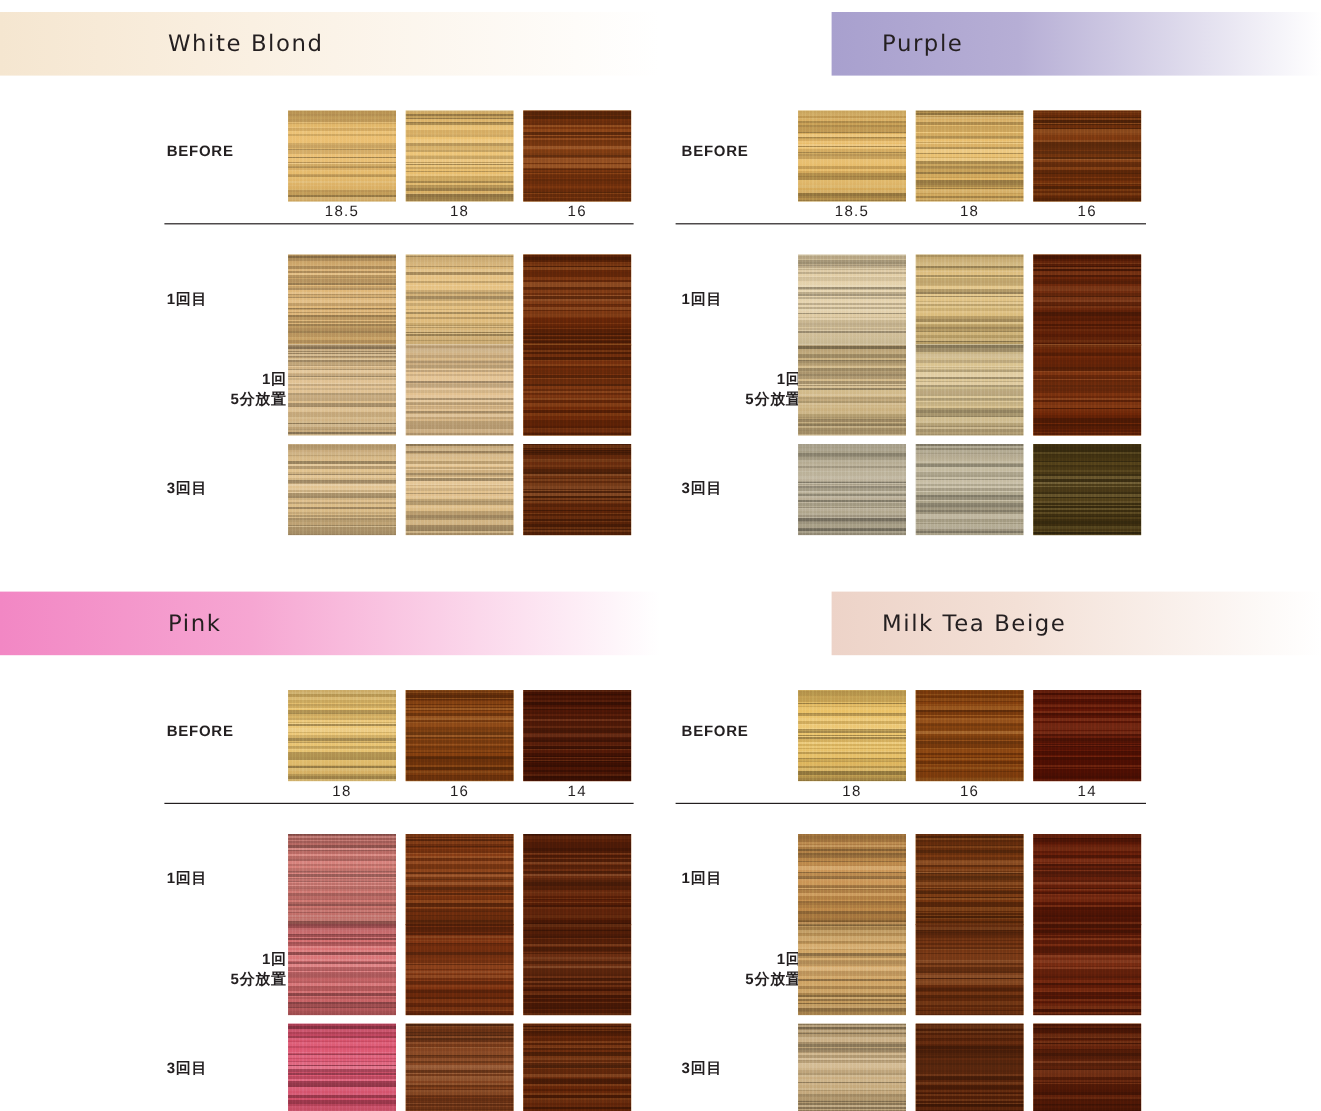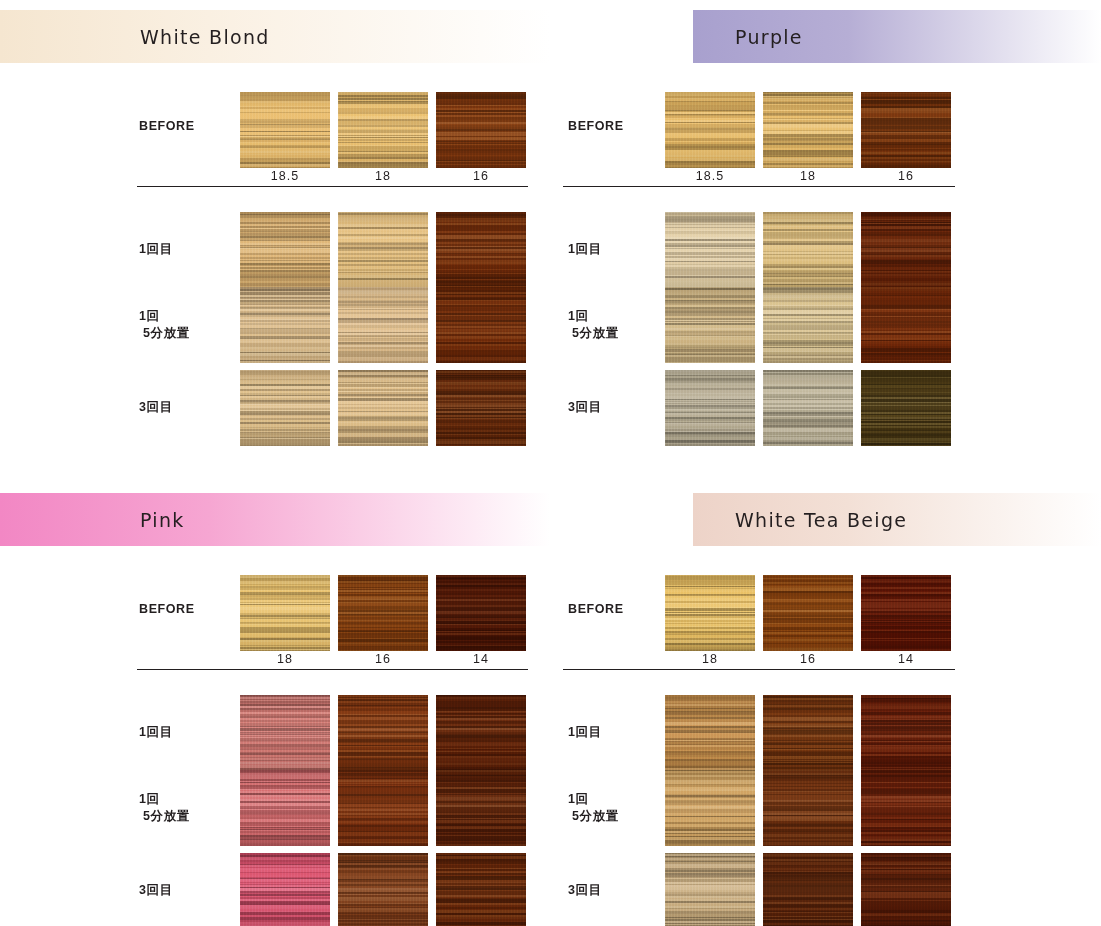--- a/index.html
+++ b/index.html
@@ -137,21 +137,21 @@
     position: absolute;
     left: 0;
     width: 550px;
     height: 76px;
   }
   .result-row.r1 { top: 212px; }
   .result-row.r2 { top: 287px; }
   .result-row.r3 { top: 370px; }
 
   .result-row .row-label { top: 29px; }
-  .result-row.r2 .row-label { top: 21px; }
+  .result-row.r2 .row-label { top: 21px; text-align: right; }
 
   
 </style>
 </head>
 <body>
 
 <div id="root">
     <div class="panel col-left row-top">
       <div class="panel-header" style="background: linear-gradient(to right, rgb(245, 230, 208) 0%, rgb(250, 240, 226) 38%, rgb(255, 255, 255) 100%);">
         <div class="panel-header-title">White Blond</div>
@@ -357,21 +357,21 @@
             <div class="fibers" style="background: repeating-linear-gradient(to right, rgba(255, 255, 255, 0.055) 0px, rgba(255, 255, 255, 0.055) 1px, rgba(0, 0, 0, 0.035) 1px, rgba(0, 0, 0, 0.035) 3px), linear-gradient(rgb(129, 88, 56) 0%, rgb(129, 88, 56) 2.31%, rgb(200, 160, 129) 2.31%, rgb(200, 160, 129) 4.22%, rgb(182, 129, 87) 4.22%, rgb(182, 129, 87) 5.69%, rgb(165, 113, 72) 5.69%, rgb(165, 113, 72) 8.71%, rgb(129, 88, 56) 8.71%, rgb(129, 88, 56) 9.9%, rgb(152, 104, 67) 9.9%, rgb(152, 104, 67) 12.48%, rgb(123, 84, 54) 12.48%, rgb(123, 84, 54) 13.23%, rgb(193, 148, 113) 13.23%, rgb(193, 148, 113) 16.17%, rgb(128, 87, 56) 16.17%, rgb(128, 87, 56) 18.31%, rgb(143, 98, 63) 18.31%, rgb(143, 98, 63) 20.27%, rgb(194, 150, 116) 20.27%, rgb(194, 150, 116) 22.45%, rgb(165, 113, 72) 22.45%, rgb(165, 113, 72) 24.07%, rgb(161, 111, 71) 24.07%, rgb(161, 111, 71) 25.83%, rgb(207, 172, 145) 25.83%, rgb(207, 172, 145) 26.75%, rgb(184, 132, 92) 26.75%, rgb(184, 132, 92) 29.94%, rgb(190, 142, 105) 29.94%, rgb(190, 142, 105) 31.88%, rgb(188, 139, 100) 31.88%, rgb(188, 139, 100) 34.1%, rgb(127, 87, 55) 34.1%, rgb(127, 87, 55) 35.28%, rgb(152, 104, 67) 35.28%, rgb(152, 104, 67) 37.93%, rgb(189, 141, 103) 37.93%, rgb(189, 141, 103) 40.55%, rgb(147, 101, 64) 40.55%, rgb(147, 101, 64) 43.37%, rgb(180, 125, 82) 43.37%, rgb(180, 125, 82) 45.47%, rgb(204, 166, 137) 45.47%, rgb(204, 166, 137) 47.86%, rgb(204, 166, 137) 47.86%, rgb(204, 166, 137) 48.84%, rgb(196, 153, 119) 48.84%, rgb(196, 153, 119) 51.31%, rgb(136, 93, 59) 51.31%, rgb(136, 93, 59) 52.62%, rgb(144, 99, 63) 52.62%, rgb(144, 99, 63) 54.16%, rgb(204, 167, 138) 54.16%, rgb(204, 167, 138) 55.67%, rgb(160, 110, 70) 55.67%, rgb(160, 110, 70) 57.46%, rgb(204, 167, 137) 57.46%, rgb(204, 167, 137) 60.06%, rgb(201, 162, 131) 60.06%, rgb(201, 162, 131) 62.61%, rgb(184, 132, 91) 62.61%, rgb(184, 132, 91) 65.67%, rgb(204, 167, 138) 65.67%, rgb(204, 167, 138) 67.32%, rgb(150, 103, 66) 67.32%, rgb(150, 103, 66) 69.49%, rgb(181, 127, 84) 69.49%, rgb(181, 127, 84) 70.52%, rgb(190, 143, 105) 70.52%, rgb(190, 143, 105) 71.54%, rgb(151, 103, 66) 71.54%, rgb(151, 103, 66) 72.3%, rgb(203, 166, 136) 72.3%, rgb(203, 166, 136) 74.56%, rgb(196, 154, 120) 74.56%, rgb(196, 154, 120) 77.75%, rgb(159, 109, 70) 77.75%, rgb(159, 109, 70) 79.6%, rgb(144, 98, 63) 79.6%, rgb(144, 98, 63) 80.6%, rgb(180, 125, 82) 80.6%, rgb(180, 125, 82) 81.65%, rgb(151, 103, 66) 81.65%, rgb(151, 103, 66) 84.37%, rgb(163, 112, 72) 84.37%, rgb(163, 112, 72) 86.05%, rgb(153, 105, 67) 86.05%, rgb(153, 105, 67) 87.18%, rgb(198, 156, 124) 87.18%, rgb(198, 156, 124) 88.61%, rgb(147, 101, 64) 88.61%, rgb(147, 101, 64) 89.61%, rgb(156, 107, 68) 89.61%, rgb(156, 107, 68) 90.33%, rgb(191, 145, 108) 90.33%, rgb(191, 145, 108) 91.83%, rgb(165, 113, 72) 91.83%, rgb(165, 113, 72) 93.72%, rgb(152, 104, 66) 93.72%, rgb(152, 104, 66) 95.03%, rgb(182, 130, 88) 95.03%, rgb(182, 130, 88) 96.09%, rgb(202, 163, 132) 96.09%, rgb(202, 163, 132) 98.26%, rgb(188, 139, 100) 98.26%, rgb(188, 139, 100) 100%), linear-gradient(rgb(153, 105, 67) 0%, rgb(182, 129, 87) 22%, rgb(192, 146, 110) 47%, rgb(174, 120, 76) 72%, rgb(157, 107, 69) 100%); background-blend-mode: overlay, multiply, normal;"></div>
           </div>
           <div class="swatch" style="background: rgb(160, 96, 44);">
             <div class="fibers" style="background: repeating-linear-gradient(to right, rgba(255, 255, 255, 0.055) 0px, rgba(255, 255, 255, 0.055) 1px, rgba(0, 0, 0, 0.035) 1px, rgba(0, 0, 0, 0.035) 3px), linear-gradient(rgb(172, 116, 71) 0%, rgb(172, 116, 71) 2.41%, rgb(119, 71, 33) 2.41%, rgb(119, 71, 33) 3.68%, rgb(186, 139, 101) 3.68%, rgb(186, 139, 101) 6.17%, rgb(139, 84, 38) 6.17%, rgb(139, 84, 38) 6.95%, rgb(182, 134, 94) 6.95%, rgb(182, 134, 94) 8.55%, rgb(121, 72, 33) 8.55%, rgb(121, 72, 33) 10.14%, rgb(127, 76, 35) 10.14%, rgb(127, 76, 35) 11.36%, rgb(132, 79, 36) 11.36%, rgb(132, 79, 36) 13.92%, rgb(165, 104, 55) 13.92%, rgb(165, 104, 55) 16.29%, rgb(145, 87, 40) 16.29%, rgb(145, 87, 40) 19.47%, rgb(190, 147, 112) 19.47%, rgb(190, 147, 112) 21.43%, rgb(129, 77, 35) 21.43%, rgb(129, 77, 35) 23.32%, rgb(180, 129, 88) 23.32%, rgb(180, 129, 88) 25.38%, rgb(187, 141, 104) 25.38%, rgb(187, 141, 104) 26.42%, rgb(126, 75, 35) 26.42%, rgb(126, 75, 35) 29.34%, rgb(163, 102, 52) 29.34%, rgb(163, 102, 52) 30.64%, rgb(111, 67, 31) 30.64%, rgb(111, 67, 31) 33.05%, rgb(114, 69, 31) 33.05%, rgb(114, 69, 31) 35.19%, rgb(184, 137, 98) 35.19%, rgb(184, 137, 98) 35.91%, rgb(173, 118, 73) 35.91%, rgb(173, 118, 73) 37.91%, rgb(180, 130, 89) 37.91%, rgb(180, 130, 89) 39.72%, rgb(144, 87, 40) 39.72%, rgb(144, 87, 40) 41.66%, rgb(180, 129, 88) 41.66%, rgb(180, 129, 88) 43.21%, rgb(124, 74, 34) 43.21%, rgb(124, 74, 34) 45.41%, rgb(110, 66, 30) 45.41%, rgb(110, 66, 30) 48.21%, rgb(167, 108, 60) 48.21%, rgb(167, 108, 60) 49.93%, rgb(142, 85, 39) 49.93%, rgb(142, 85, 39) 52.89%, rgb(142, 85, 39) 52.89%, rgb(142, 85, 39) 55.77%, rgb(191, 148, 113) 55.77%, rgb(191, 148, 113) 58.48%, rgb(166, 106, 57) 58.48%, rgb(166, 106, 57) 59.57%, rgb(137, 82, 38) 59.57%, rgb(137, 82, 38) 60.59%, rgb(110, 66, 30) 60.59%, rgb(110, 66, 30) 63.54%, rgb(114, 68, 31) 63.54%, rgb(114, 68, 31) 66.21%, rgb(191, 147, 112) 66.21%, rgb(191, 147, 112) 68.81%, rgb(163, 102, 51) 68.81%, rgb(163, 102, 51) 71.36%, rgb(137, 82, 38) 71.36%, rgb(137, 82, 38) 73.98%, rgb(165, 104, 54) 73.98%, rgb(165, 104, 54) 75.01%, rgb(167, 107, 59) 75.01%, rgb(167, 107, 59) 75.62%, rgb(194, 152, 119) 75.62%, rgb(194, 152, 119) 78.3%, rgb(117, 70, 32) 78.3%, rgb(117, 70, 32) 81.36%, rgb(194, 153, 119) 81.36%, rgb(194, 153, 119) 84.28%, rgb(178, 126, 84) 84.28%, rgb(178, 126, 84) 87.25%, rgb(165, 105, 56) 87.25%, rgb(165, 105, 56) 89.36%, rgb(174, 119, 74) 89.36%, rgb(174, 119, 74) 91.29%, rgb(117, 70, 32) 91.29%, rgb(117, 70, 32) 94.1%, rgb(164, 103, 53) 94.1%, rgb(164, 103, 53) 95.78%, rgb(110, 66, 30) 95.78%, rgb(110, 66, 30) 98.08%, rgb(124, 75, 34) 98.08%, rgb(124, 75, 34) 100%), linear-gradient(rgb(138, 83, 38) 0%, rgb(165, 104, 55) 22%, rgb(177, 125, 82) 47%, rgb(157, 94, 43) 72%, rgb(141, 84, 39) 100%); background-blend-mode: overlay, multiply, normal;"></div>
           </div>
         </div>
       </div>
     </div>
     <div class="panel col-right row-bot">
       <div class="panel-header" style="background: linear-gradient(to right, rgb(237, 211, 200) 0%, rgb(243, 224, 214) 38%, rgb(255, 255, 255) 100%);">
-        <div class="panel-header-title">White Tea Beige</div>
+        <div class="panel-header-title">Milk Tea Beige</div>
       </div>
       <div class="before-row">
         <div class="row-label before-label">BEFORE</div>
         <div class="swatch-strip">
           <div class="swatch" style="background: rgb(244, 221, 159);">
             <div class="fibers" style="background: repeating-linear-gradient(to right, rgba(255, 255, 255, 0.055) 0px, rgba(255, 255, 255, 0.055) 1px, rgba(0, 0, 0, 0.035) 1px, rgba(0, 0, 0, 0.035) 3px), linear-gradient(rgb(245, 225, 171) 0%, rgb(245, 225, 171) 1.51%, rgb(217, 196, 141) 1.51%, rgb(217, 196, 141) 3.94%, rgb(215, 195, 140) 3.94%, rgb(215, 195, 140) 6.23%, rgb(228, 206, 149) 6.23%, rgb(228, 206, 149) 8.36%, rgb(221, 200, 144) 8.36%, rgb(221, 200, 144) 11.37%, rgb(218, 197, 142) 11.37%, rgb(218, 197, 142) 12.99%, rgb(246, 226, 172) 12.99%, rgb(246, 226, 172) 14.55%, rgb(171, 155, 112) 14.55%, rgb(171, 155, 112) 15.79%, rgb(245, 223, 166) 15.79%, rgb(245, 223, 166) 17.63%, rgb(222, 201, 145) 17.63%, rgb(222, 201, 145) 19.06%, rgb(246, 227, 176) 19.06%, rgb(246, 227, 176) 21.99%, rgb(245, 223, 163) 21.99%, rgb(245, 223, 163) 24.77%, rgb(179, 162, 117) 24.77%, rgb(179, 162, 117) 25.87%, rgb(192, 173, 125) 25.87%, rgb(192, 173, 125) 28.09%, rgb(245, 225, 171) 28.09%, rgb(245, 225, 171) 30.85%, rgb(247, 231, 188) 30.85%, rgb(247, 231, 188) 33.82%, rgb(217, 196, 141) 33.82%, rgb(217, 196, 141) 36.97%, rgb(248, 233, 194) 36.97%, rgb(248, 233, 194) 38.54%, rgb(246, 227, 177) 38.54%, rgb(246, 227, 177) 41.58%, rgb(248, 234, 195) 41.58%, rgb(248, 234, 195) 42.91%, rgb(179, 162, 117) 42.91%, rgb(179, 162, 117) 44.21%, rgb(196, 178, 128) 44.21%, rgb(196, 178, 128) 44.87%, rgb(173, 157, 113) 44.87%, rgb(173, 157, 113) 47.3%, rgb(244, 222, 162) 47.3%, rgb(244, 222, 162) 48.9%, rgb(169, 153, 110) 48.9%, rgb(169, 153, 110) 50.41%, rgb(247, 229, 182) 50.41%, rgb(247, 229, 182) 51.87%, rgb(169, 153, 110) 51.87%, rgb(169, 153, 110) 54.21%, rgb(223, 202, 145) 54.21%, rgb(223, 202, 145) 56.87%, rgb(248, 234, 195) 56.87%, rgb(248, 234, 195) 59.45%, rgb(226, 205, 147) 59.45%, rgb(226, 205, 147) 61.54%, rgb(247, 230, 185) 61.54%, rgb(247, 230, 185) 63.54%, rgb(220, 199, 143) 63.54%, rgb(220, 199, 143) 64.15%, rgb(246, 227, 177) 64.15%, rgb(246, 227, 177) 65.43%, rgb(246, 226, 172) 65.43%, rgb(246, 226, 172) 66.67%, rgb(248, 233, 194) 66.67%, rgb(248, 233, 194) 68.23%, rgb(202, 183, 132) 68.23%, rgb(202, 183, 132) 70.45%, rgb(246, 227, 175) 70.45%, rgb(246, 227, 175) 72.22%, rgb(246, 228, 178) 72.22%, rgb(246, 228, 178) 74.02%, rgb(184, 166, 120) 74.02%, rgb(184, 166, 120) 75.7%, rgb(223, 202, 145) 75.7%, rgb(223, 202, 145) 77.71%, rgb(209, 189, 136) 77.71%, rgb(209, 189, 136) 78.5%, rgb(244, 222, 161) 78.5%, rgb(244, 222, 161) 81.24%, rgb(245, 223, 166) 81.24%, rgb(245, 223, 166) 82.86%, rgb(202, 183, 132) 82.86%, rgb(202, 183, 132) 85.31%, rgb(247, 230, 185) 85.31%, rgb(247, 230, 185) 87.39%, rgb(246, 228, 178) 87.39%, rgb(246, 228, 178) 89.3%, rgb(168, 153, 110) 89.3%, rgb(168, 153, 110) 90.42%, rgb(169, 153, 110) 90.42%, rgb(169, 153, 110) 92.72%, rgb(222, 201, 145) 92.72%, rgb(222, 201, 145) 94.34%, rgb(210, 190, 137) 94.34%, rgb(210, 190, 137) 96.84%, rgb(193, 174, 126) 96.84%, rgb(193, 174, 126) 98.61%, rgb(175, 159, 114) 98.61%, rgb(175, 159, 114) 100%), linear-gradient(rgb(210, 190, 137) 0%, rgb(245, 223, 164) 22%, rgb(246, 227, 176) 47%, rgb(239, 217, 156) 72%, rgb(215, 194, 140) 100%); background-blend-mode: overlay, multiply, normal;"></div>
           </div>
           <div class="swatch" style="background: rgb(185, 126, 54);">
             <div class="fibers" style="background: repeating-linear-gradient(to right, rgba(255, 255, 255, 0.055) 0px, rgba(255, 255, 255, 0.055) 1px, rgba(0, 0, 0, 0.035) 1px, rgba(0, 0, 0, 0.035) 3px), linear-gradient(rgb(205, 163, 111) 0%, rgb(205, 163, 111) 1%, rgb(188, 131, 62) 1%, rgb(188, 131, 62) 4.05%, rgb(211, 174, 129) 4.05%, rgb(211, 174, 129) 5.41%, rgb(187, 130, 61) 5.41%, rgb(187, 130, 61) 6.45%, rgb(166, 113, 49) 6.45%, rgb(166, 113, 49) 8.79%, rgb(203, 160, 107) 8.79%, rgb(203, 160, 107) 10.25%, rgb(200, 153, 96) 10.25%, rgb(200, 153, 96) 11.86%, rgb(166, 113, 48) 11.86%, rgb(166, 113, 48) 13.29%, rgb(187, 130, 60) 13.29%, rgb(187, 130, 60) 14.94%, rgb(202, 157, 102) 14.94%, rgb(202, 157, 102) 16.88%, rgb(194, 142, 79) 16.88%, rgb(194, 142, 79) 17.5%, rgb(211, 174, 128) 17.5%, rgb(211, 174, 128) 18.53%, rgb(210, 172, 126) 18.53%, rgb(210, 172, 126) 21.47%, rgb(128, 87, 37) 21.47%, rgb(128, 87, 37) 23.63%, rgb(161, 110, 47) 23.63%, rgb(161, 110, 47) 25.84%, rgb(161, 110, 47) 25.84%, rgb(161, 110, 47) 27.13%, rgb(205, 163, 111) 27.13%, rgb(205, 163, 111) 28.22%, rgb(166, 113, 48) 28.22%, rgb(166, 113, 48) 30.95%, rgb(205, 163, 112) 30.95%, rgb(205, 163, 112) 32.79%, rgb(197, 149, 90) 32.79%, rgb(197, 149, 90) 35.71%, rgb(167, 113, 49) 35.71%, rgb(167, 113, 49) 37.18%, rgb(154, 105, 45) 37.18%, rgb(154, 105, 45) 39.04%, rgb(199, 152, 95) 39.04%, rgb(199, 152, 95) 39.68%, rgb(173, 118, 50) 39.68%, rgb(173, 118, 50) 41.92%, rgb(163, 111, 48) 41.92%, rgb(163, 111, 48) 43.85%, rgb(171, 116, 50) 43.85%, rgb(171, 116, 50) 44.58%, rgb(156, 106, 46) 44.58%, rgb(156, 106, 46) 45.47%, rgb(211, 174, 129) 45.47%, rgb(211, 174, 129) 47.35%, rgb(212, 175, 130) 47.35%, rgb(212, 175, 130) 48.75%, rgb(172, 117, 50) 48.75%, rgb(172, 117, 50) 50.52%, rgb(162, 110, 47) 50.52%, rgb(162, 110, 47) 52.29%, rgb(149, 101, 43) 52.29%, rgb(149, 101, 43) 55.06%, rgb(194, 143, 80) 55.06%, rgb(194, 143, 80) 56.08%, rgb(144, 98, 42) 56.08%, rgb(144, 98, 42) 59.22%, rgb(160, 109, 47) 59.22%, rgb(160, 109, 47) 61.54%, rgb(160, 109, 47) 61.54%, rgb(160, 109, 47) 63.41%, rgb(206, 165, 114) 63.41%, rgb(206, 165, 114) 64.29%, rgb(191, 136, 70) 64.29%, rgb(191, 136, 70) 66.03%, rgb(195, 144, 82) 66.03%, rgb(195, 144, 82) 68.85%, rgb(151, 103, 44) 68.85%, rgb(151, 103, 44) 71.79%, rgb(192, 138, 73) 71.79%, rgb(192, 138, 73) 73.15%, rgb(157, 107, 46) 73.15%, rgb(157, 107, 46) 74.55%, rgb(209, 171, 124) 74.55%, rgb(209, 171, 124) 77.21%, rgb(189, 134, 67) 77.21%, rgb(189, 134, 67) 78.31%, rgb(155, 106, 45) 78.31%, rgb(155, 106, 45) 81.14%, rgb(205, 162, 111) 81.14%, rgb(205, 162, 111) 82.01%, rgb(190, 136, 69) 82.01%, rgb(190, 136, 69) 84.77%, rgb(210, 172, 125) 84.77%, rgb(210, 172, 125) 86.58%, rgb(192, 139, 74) 86.58%, rgb(192, 139, 74) 87.64%, rgb(188, 132, 63) 87.64%, rgb(188, 132, 63) 89%, rgb(161, 110, 47) 89%, rgb(161, 110, 47) 90.31%, rgb(189, 134, 67) 90.31%, rgb(189, 134, 67) 92.95%, rgb(189, 133, 65) 92.95%, rgb(189, 133, 65) 95.04%, rgb(196, 147, 86) 95.04%, rgb(196, 147, 86) 96.48%, rgb(209, 171, 124) 96.48%, rgb(209, 171, 124) 99.38%, rgb(205, 163, 112) 99.38%, rgb(205, 163, 112) 100%), linear-gradient(rgb(159, 108, 46) 0%, rgb(189, 132, 64) 22%, rgb(198, 149, 90) 47%, rgb(181, 123, 53) 72%, rgb(163, 111, 48) 100%); background-blend-mode: overlay, multiply, normal;"></div>
           </div>

